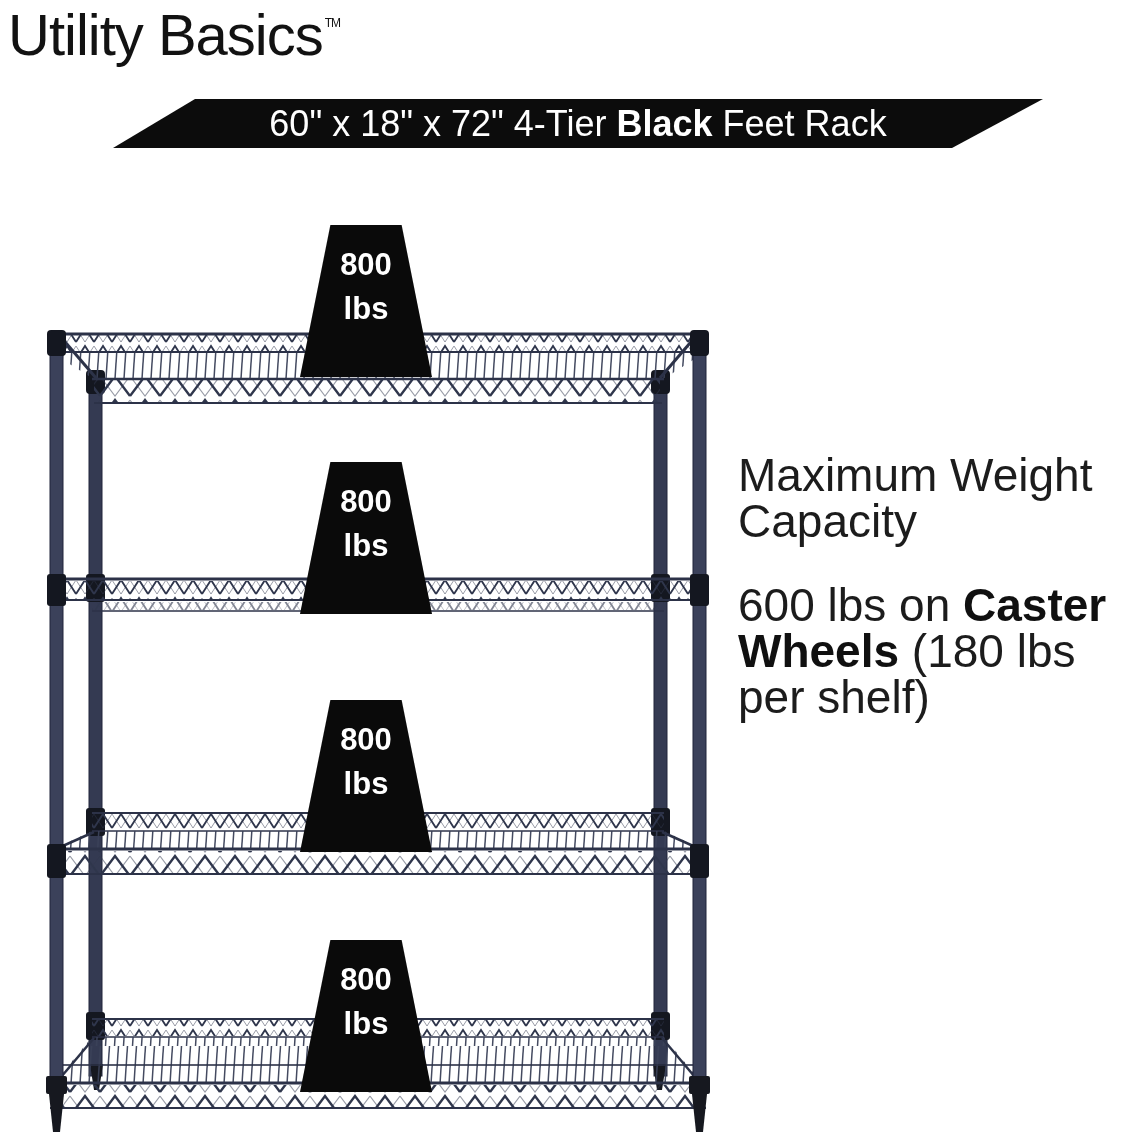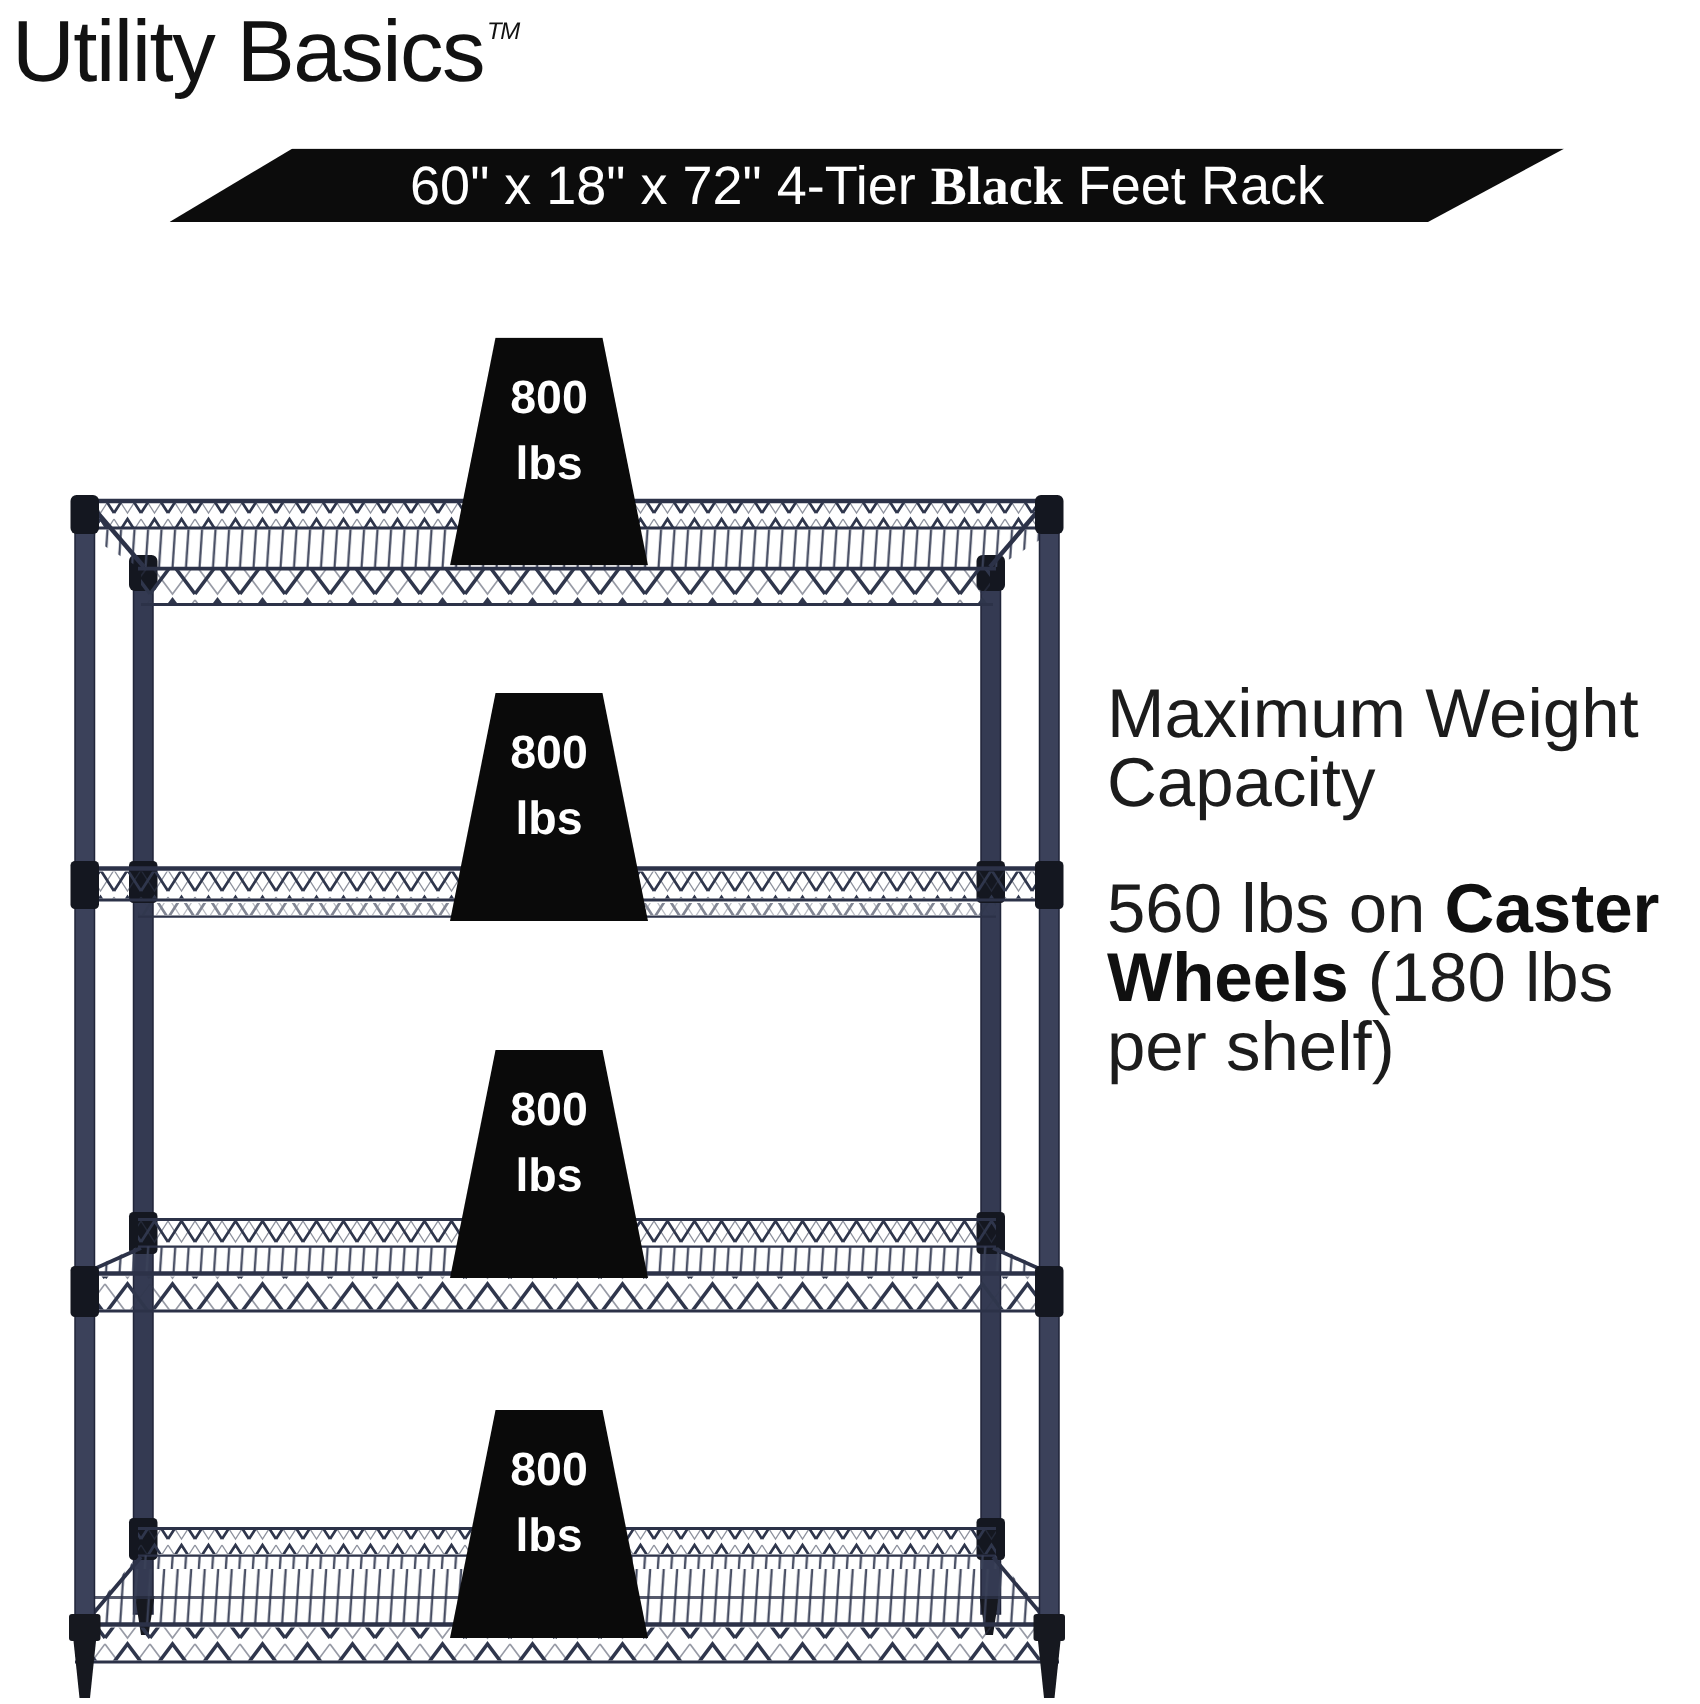--- a/index.html
+++ b/index.html
@@ -4,29 +4,29 @@
 <style>
   html,body{margin:0;padding:0;background:#ffffff;}
   body{
     width:1133px;height:1136px;position:relative;overflow:hidden;
     font-family:"Liberation Sans",sans-serif;color:#1c1c1c;
   }
   .brand{
     position:absolute;left:8px;top:4px;font-size:58px;line-height:62px;
     color:#121212;letter-spacing:-1px;font-weight:400;white-space:nowrap;
   }
-  .brand .tm{font-size:16px;position:relative;top:-28px;left:2px;font-style:italic;}
+  .brand .tm{font-size:12px;position:relative;top:-28px;left:2px;}
   .banner{
     position:absolute;left:113px;top:99px;width:930px;height:49px;
     background:#0c0c0c;
     clip-path:polygon(82px 0,930px 0,839px 100%,0 100%);
     color:#ffffff;font-size:36px;line-height:50px;text-align:center;
     white-space:nowrap;
   }
-  .banner .b{font-weight:700;font-family:Liberation Serif, serif;}
+  .banner .b{font-weight:700;}
   .rack{position:absolute;left:40px;top:326px;width:676px;height:810px;}
   .trap{
     position:absolute;left:300px;width:132px;height:152px;background:#0a0a0a;
     clip-path:polygon(23% 0,77% 0,100% 100%,0 100%);
     color:#ffffff;text-align:center;font-weight:700;font-size:31px;line-height:32px;
   }
   .trap .v{padding-top:24px;}
   .trap .u{padding-top:12px;}
   .t1{top:225px}.t2{top:462px}.t3{top:700px}.t4{top:940px}
   .info{
@@ -152,14 +152,14 @@
   <div class="v">800</div>
   <div class="u">lbs</div>
 </div>
 <div class="trap t4">
   <div class="v">800</div>
   <div class="u">lbs</div>
 </div>
 
 <div class="info">
   <p>Maximum Weight Capacity</p>
-  <p><span>560 lbs on </span><span class="b">Caster Wheels</span><span> (180 lbs per shelf)</span></p>
+  <p><span>600 lbs on </span><span class="b">Caster Wheels</span><span> (180 lbs per shelf)</span></p>
 </div>
 
 </body></html>

